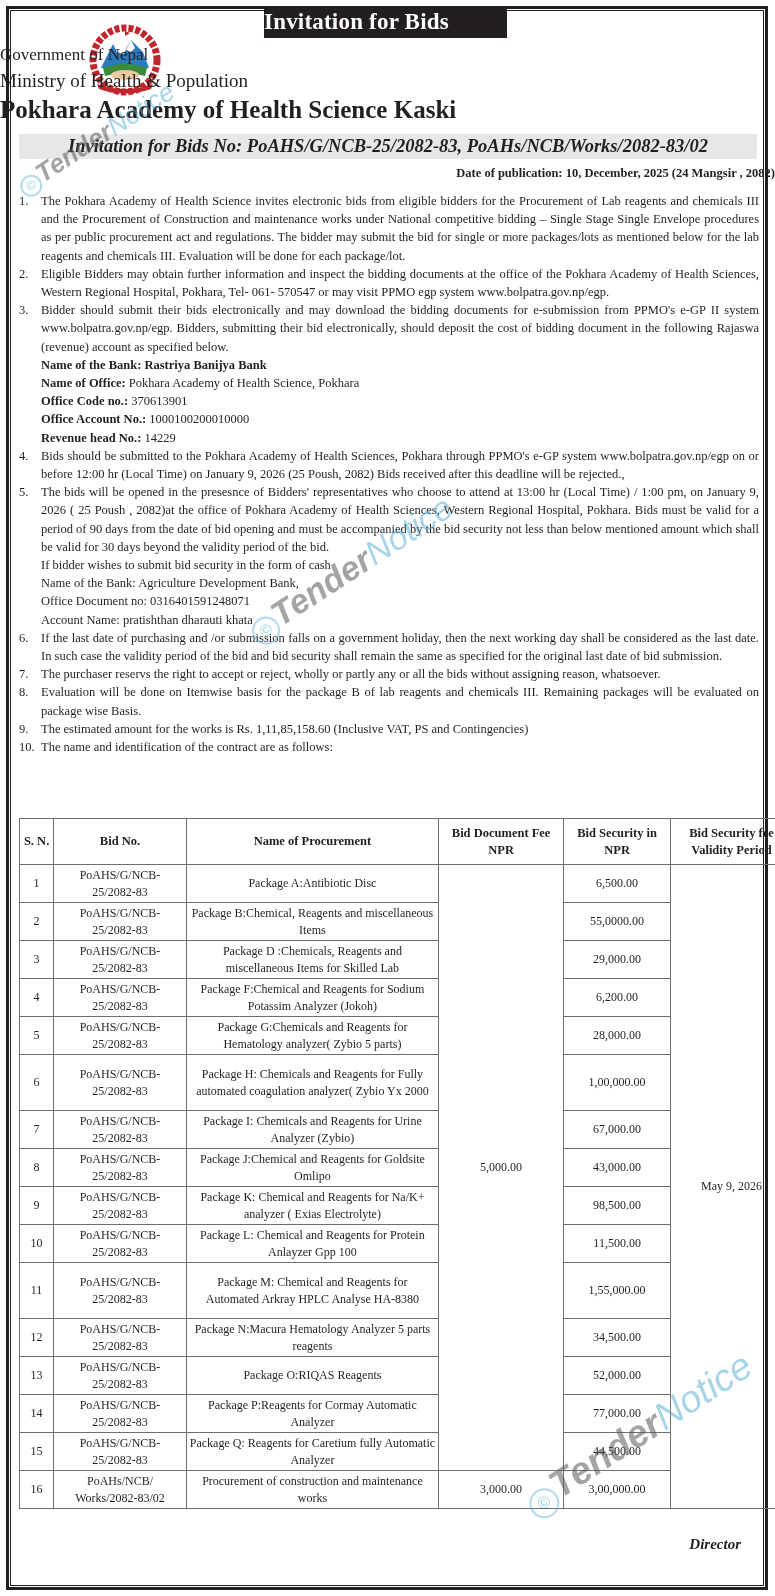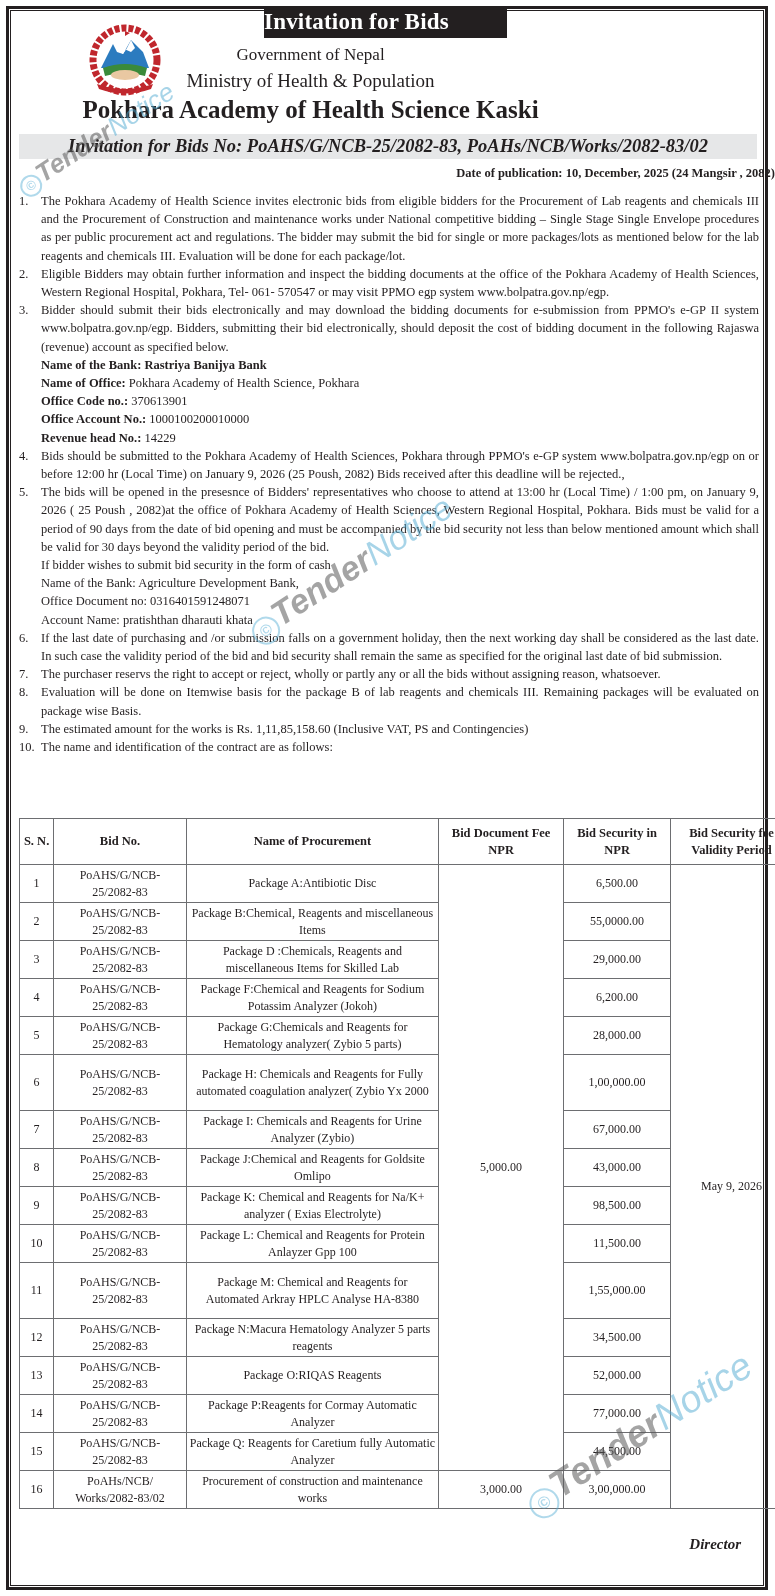--- a/index.html
+++ b/index.html
@@ -14,21 +14,21 @@
 
   .title-banner {
     position: absolute; left: 264px; top: 6px; width: 243px; height: 32px;
     background: #231f20; color: #ffffff;
     font-size: 23px; font-weight: bold; text-align: left; line-height: 31px;
     letter-spacing: 0.2px;
   }
 
   .emblem { position: absolute; left: 87px; top: 22px; width: 76px; height: 74px; }
 
-  .hdr { position: absolute; left: 0; width: 621px; text-align: center; }
+  .hdr { position: absolute; left: 0; width: 621px; }
   .hdr-gov  { top: 45px;  font-size: 17px; }
   .hdr-min  { top: 70px;  font-size: 19px; }
   .hdr-acad { top: 96px;  font-size: 25px; font-weight: bold; }
 
   .ifb-bar {
     position: absolute; left: 19px; top: 134px; width: 738px; height: 25px;
     background: #e6e7e8;
     font-size: 18.5px; font-weight: bold; font-style: italic;
     text-align: center; line-height: 25px; white-space: nowrap;
   }

